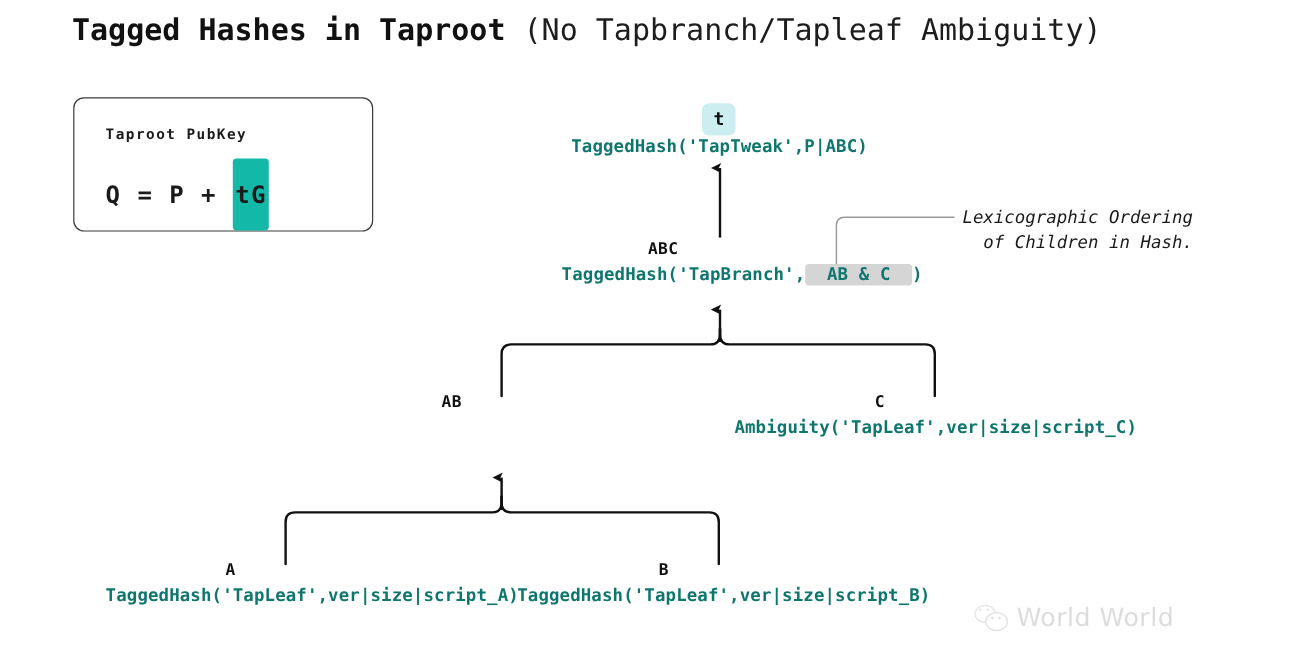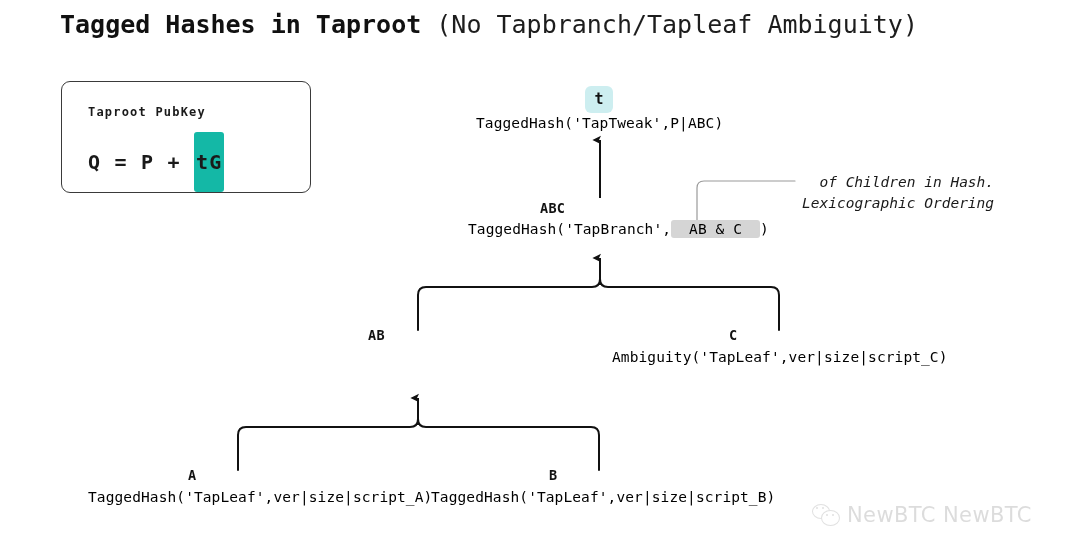--- a/index.html
+++ b/index.html
@@ -83,22 +83,22 @@
   }
   .node-label {
     font-size: 13.5px;
     font-weight: bold;
     color: #111111;
     line-height: 15px;
     letter-spacing: 0.3px;
   }
   .node-expr {
     font-size: 14.5px;
-    font-weight: normal;
-    color: #000000;
+    font-weight: bold;
+    color: #0f766e;
     line-height: 19px;
     letter-spacing: 0.1px;
   }
 
   
   #t-badge {
     left: 585px;
     top: 86px;
     width: 28px;
     height: 27px;
@@ -220,22 +220,22 @@
   </div>
 
   <div class="abs node" style="left:540px; top:201px; width:120px;">
     <div class="node-label">ABC</div>
   </div>
   <div class="abs" style="left:468px; top:220px;">
     <div class="node-expr"><span>TaggedHash('TapBranch',</span><span class="hl-gray">AB &amp; C</span><span>)</span></div>
   </div>
 
   <div class="abs" id="annotation">
+    <div>Lexicographic Ordering</div>
     <div>of Children in Hash.</div>
-    <div>Lexicographic Ordering</div>
   </div>
 
   <div class="abs node" style="left:368px; top:328px; width:100px;">
     <div class="node-label">AB</div>
   </div>
 
   <div class="abs node" style="left:729px; top:328px; width:100px;">
     <div class="node-label">C</div>
   </div>
   <div class="abs" style="left:612px; top:348px;">
@@ -258,16 +258,16 @@
 
   <div class="abs" id="watermark">
     <div class="wm-logo">
       <div class="b1"></div>
       <div class="b2"></div>
       <div class="d" style="left:4px; top:3px;"></div>
       <div class="d" style="left:10px; top:3px;"></div>
       <div class="d" style="left:14px; top:10px;"></div>
       <div class="d" style="left:20px; top:10px;"></div>
     </div>
-    <div class="wm-text">NewBTC NewBTC</div>
+    <div class="wm-text">World World</div>
   </div>
 
 </div>
 
 </body></html>

